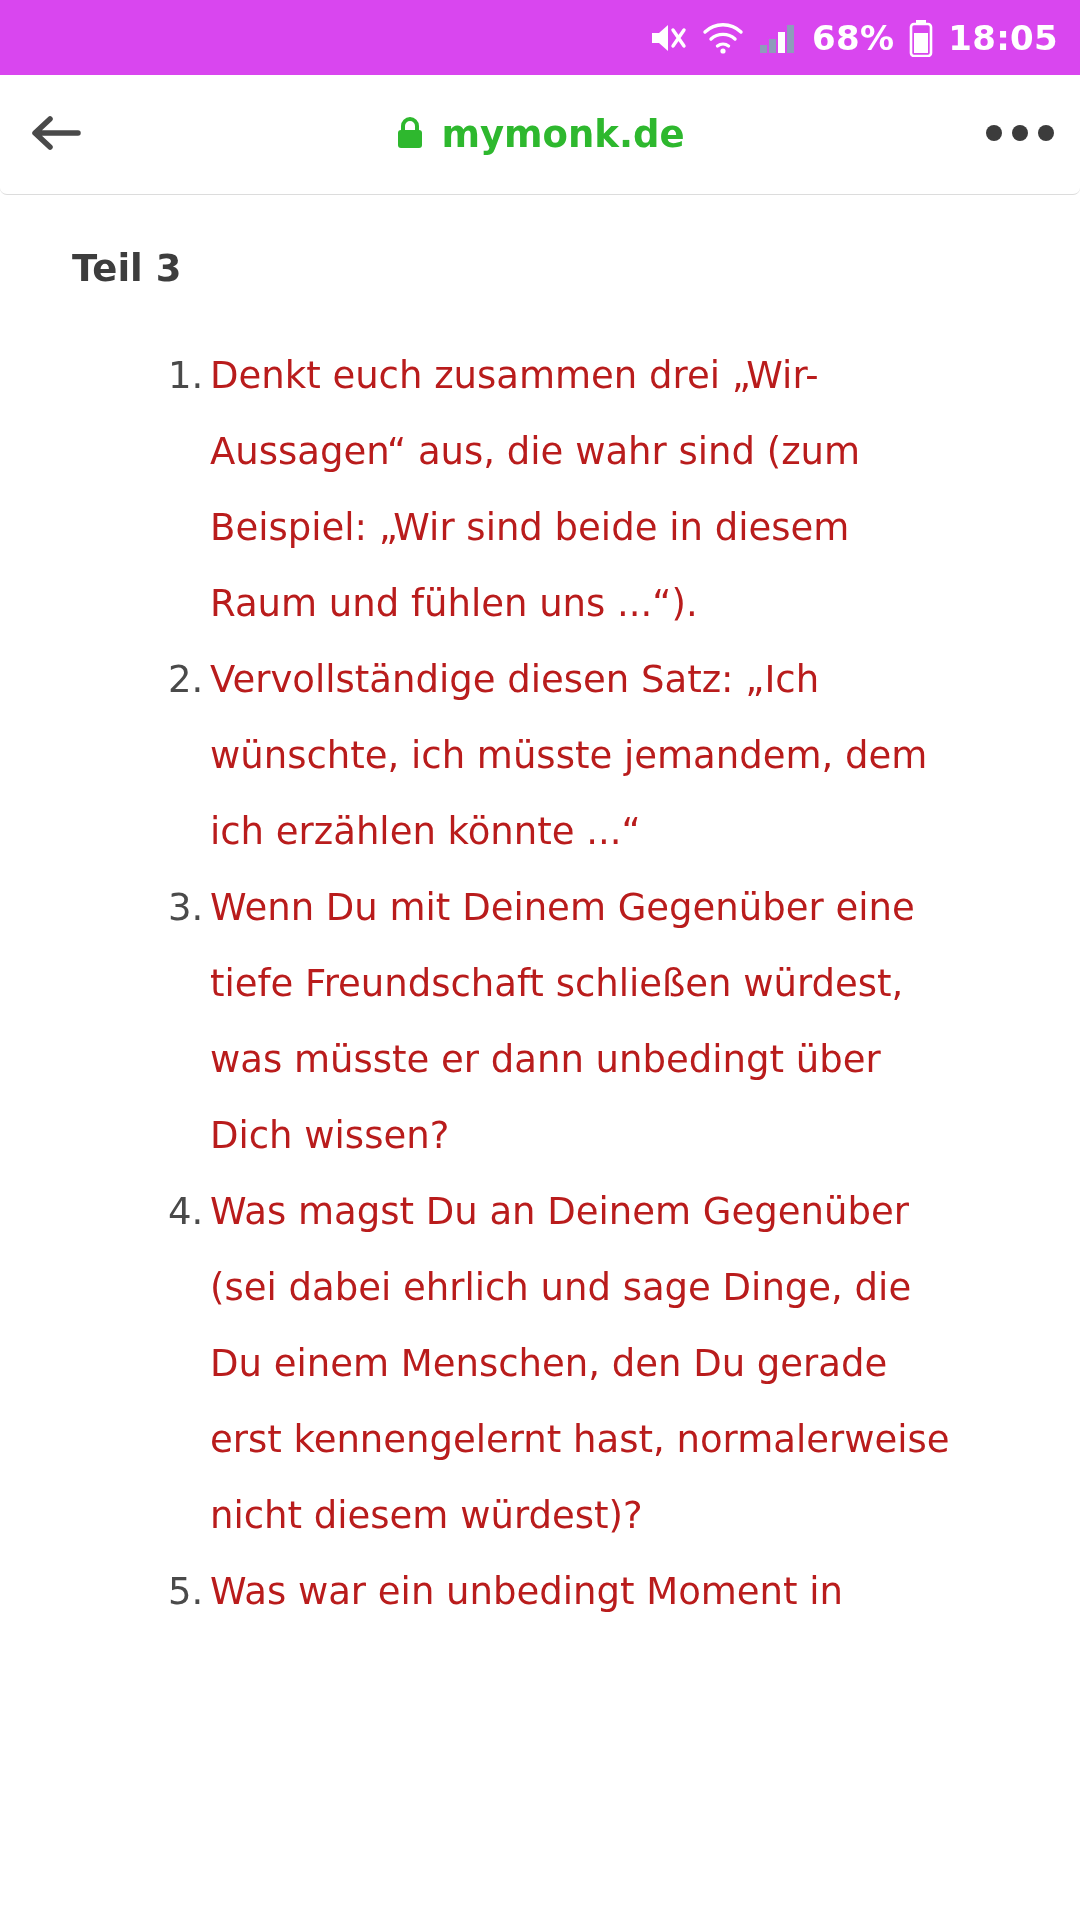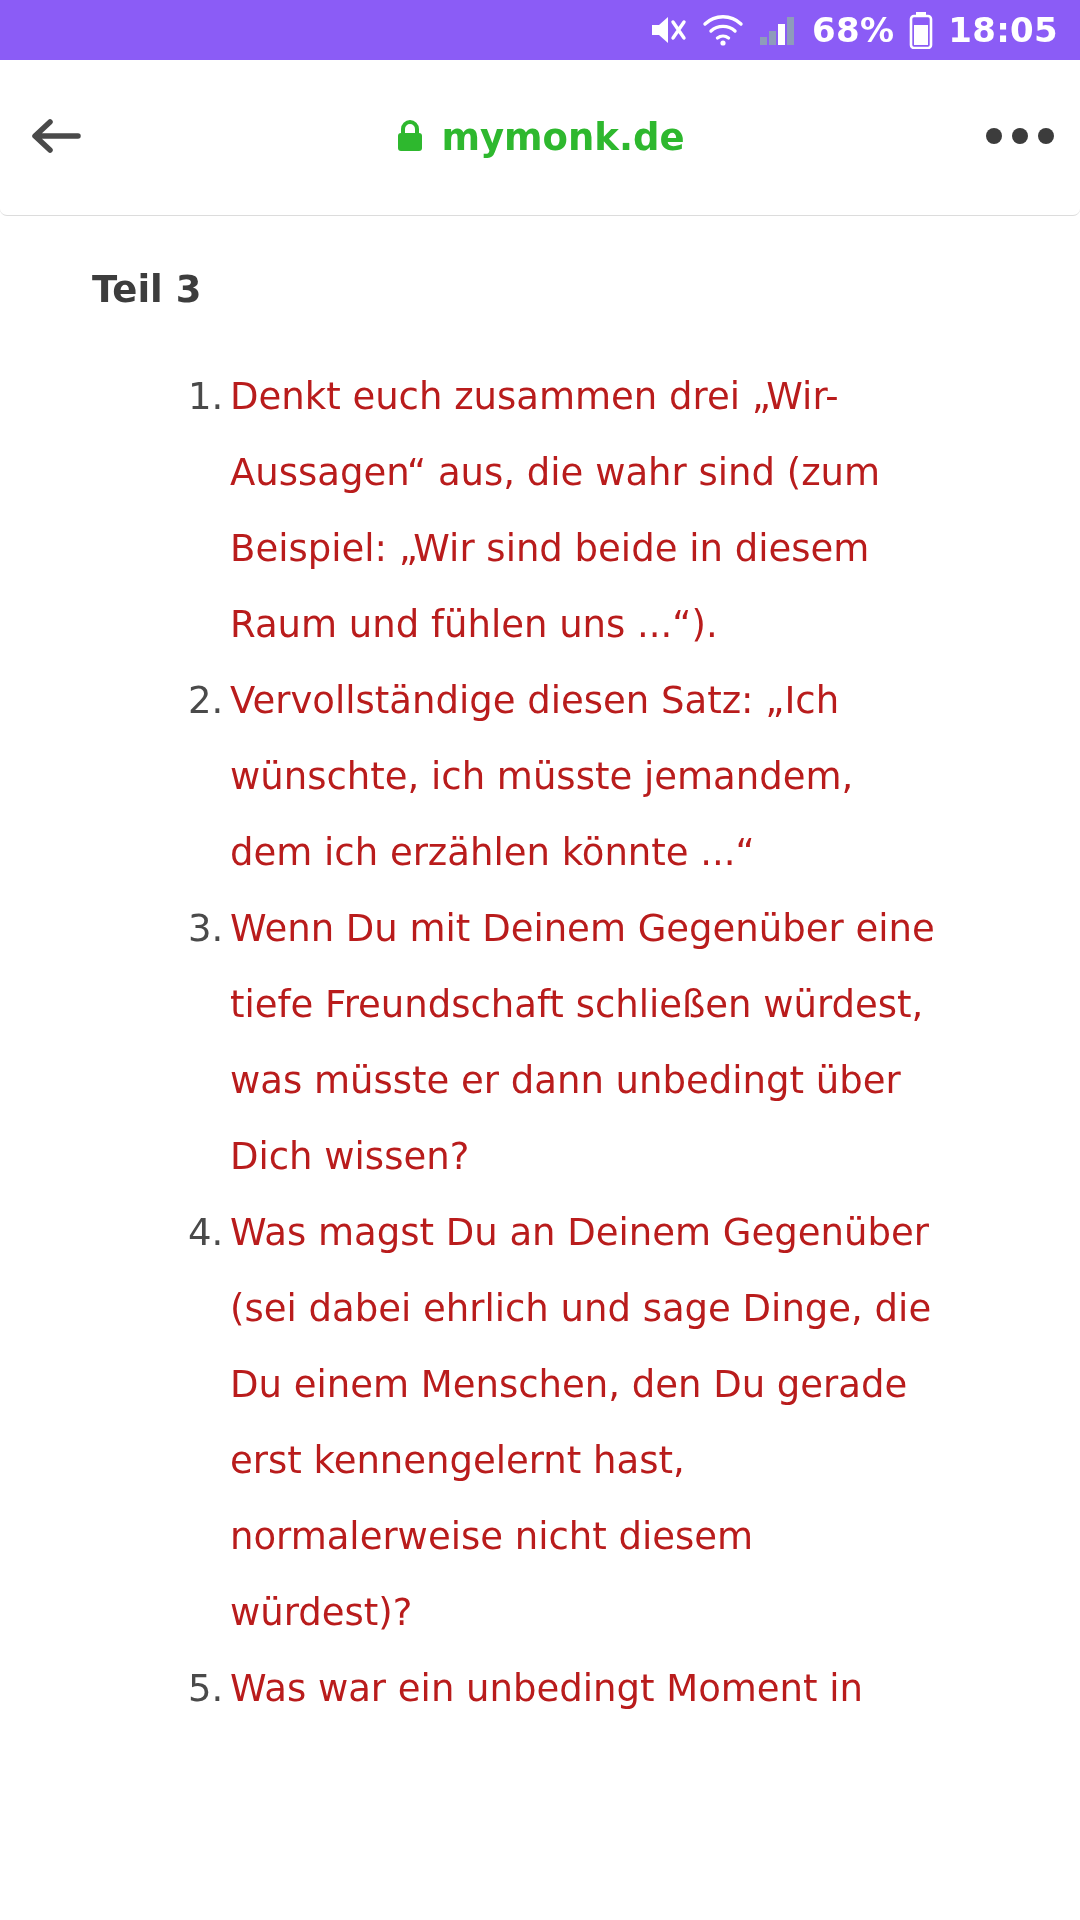--- a/index.html
+++ b/index.html
@@ -9,22 +9,22 @@
   }
   body {
     width: 1080px;
     height: 1920px;
     overflow: hidden;
     font-family: "DejaVu Sans", sans-serif;
   }
 
   
   .status-bar {
-    height: 60px;
-    background: #8b5cf6;
+    height: 75px;
+    background: #d946ef;
     display: flex;
     align-items: center;
     justify-content: flex-end;
     padding-right: 22px;
     box-sizing: border-box;
     color: #ffffff;
     text-align: center;
   }
   .status-icons {
     display: flex;
@@ -37,21 +37,21 @@
     font-weight: 600;
     letter-spacing: 0.3px;
     color: #ffffff;
     font-family: "DejaVu Sans", sans-serif;
   }
   .battery-pct { margin-left: 4px; }
   .clock { }
 
   
   .browser-bar {
-    height: 156px;
+    height: 120px;
     background: #ffffff;
     border-bottom: 1px solid #dcdcdc;
     display: flex;
     align-items: center;
     position: relative;
     box-sizing: border-box;
     border-radius: 7px;
   }
   .back-btn {
     width: 110px;
@@ -98,21 +98,21 @@
     width: 16px;
     height: 16px;
     border-radius: 50%;
     background: #3c3c3c;
     display: inline-block;
     margin: 0 5px;
   }
 
   
   .content {
-    padding: 0 60px;
+    padding: 0 40px;
     box-sizing: border-box;
   }
   .section-title {
     font-size: 37px;
     font-weight: bold;
     color: #3d3d3d;
     margin: 52px 0 0 32px;
     font-family: "DejaVu Sans", sans-serif;
   }
   ol.steps {

